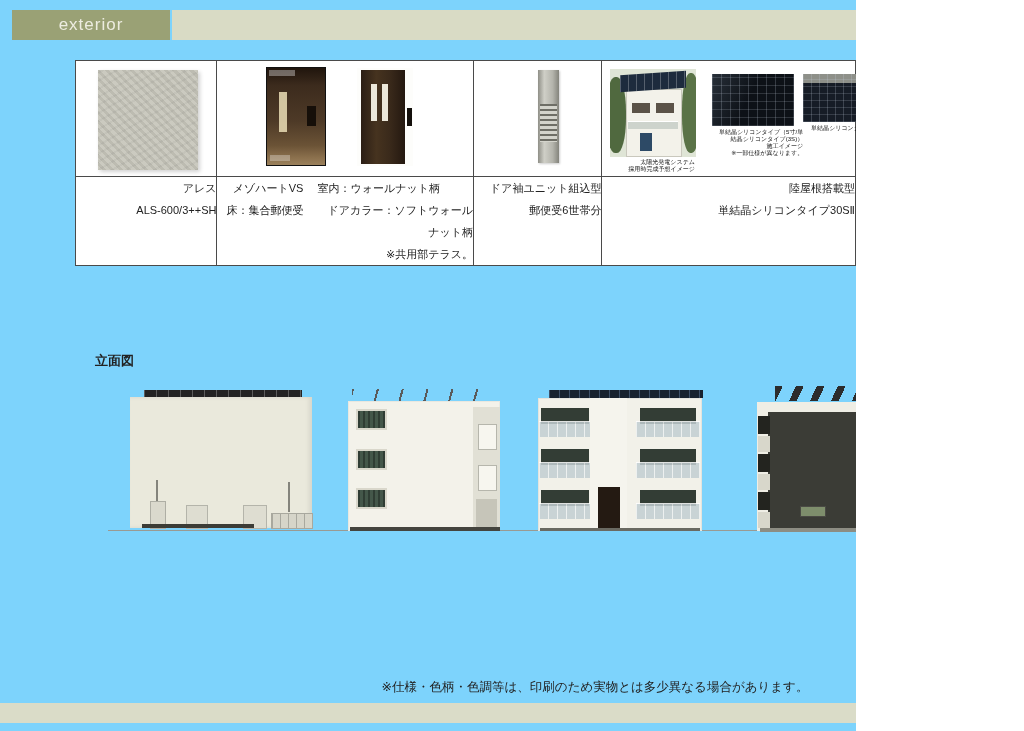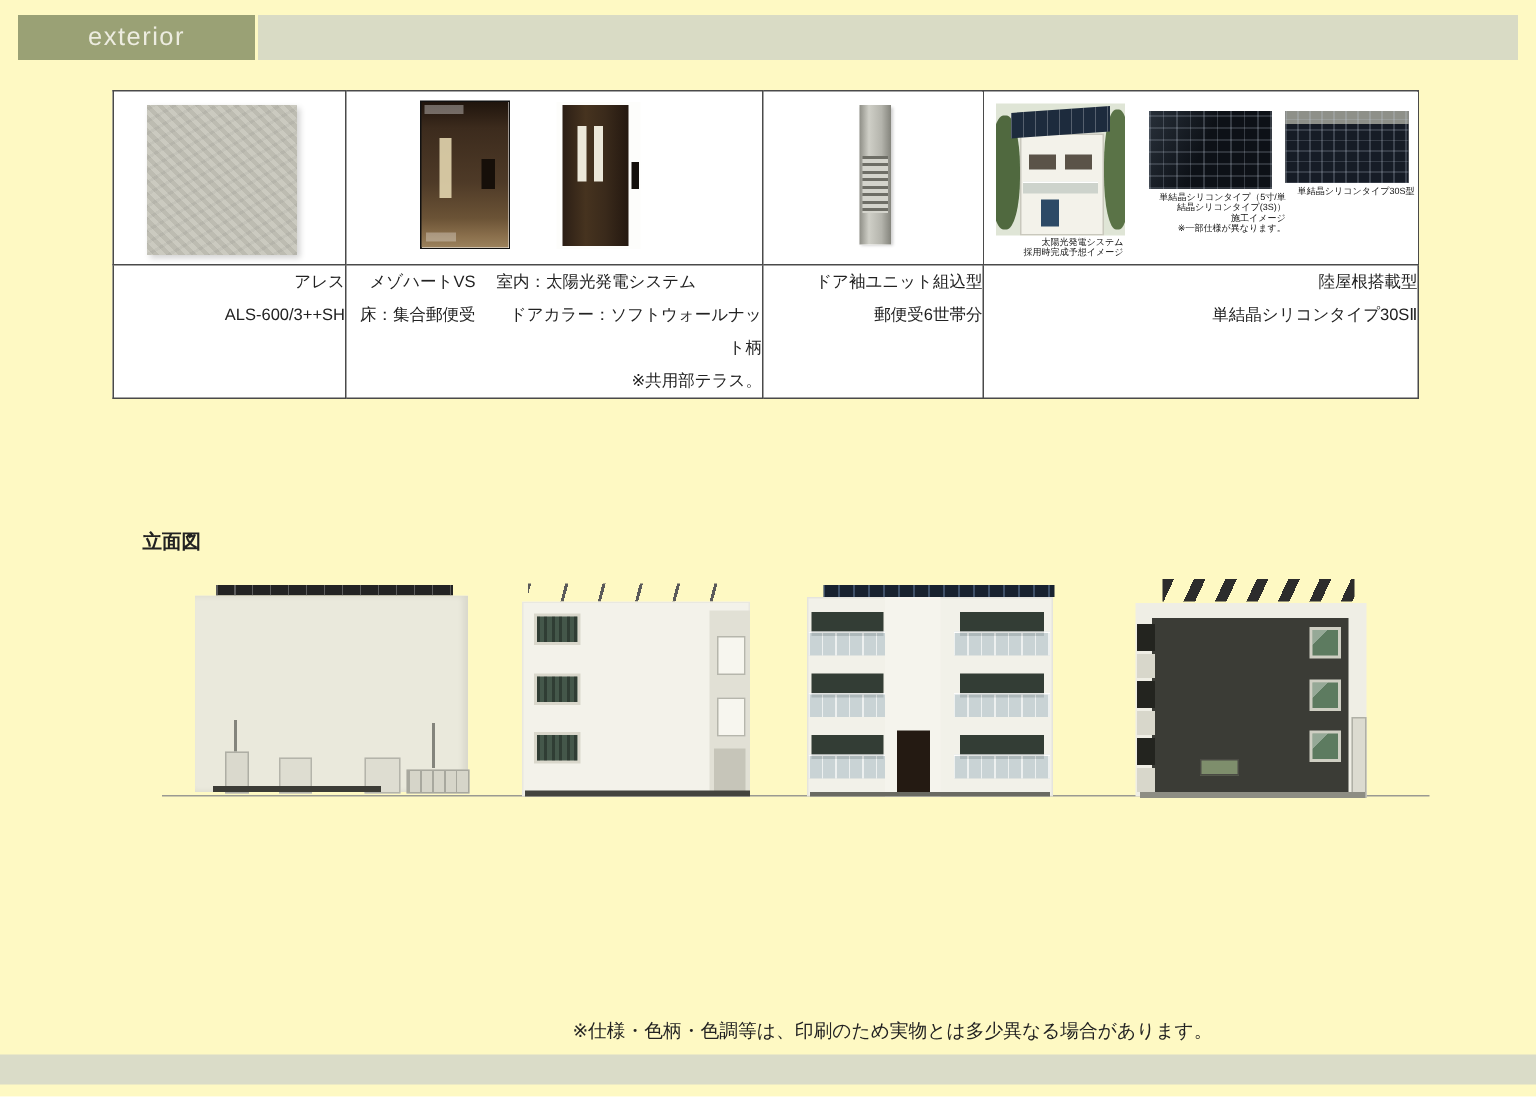--- a/index.html
+++ b/index.html
@@ -1,16 +1,16 @@
 <!DOCTYPE html>
 <html><head>
 <meta charset="utf-8">
 <style>
   html,body{margin:0;padding:0;background:#fff;}
-  .page{position:relative;width:1024px;height:731px;background:#fef9c3;
+  .page{position:relative;width:856px;height:731px;background:#7dd3fc;
         font-family:"Liberation Sans","DejaVu Sans",sans-serif;overflow:hidden;color:#222;}
 
   
   .hdr-box{position:absolute;left:12px;top:10px;width:158px;height:30px;background:#9aa175;
            color:#edece0;font-size:17px;letter-spacing:1px;display:flex;align-items:center;justify-content:center;}
   .hdr-bar{position:absolute;left:172px;top:10px;width:840px;height:30px;background:#d9dbc5;}
 
   
   table.spec{position:absolute;left:75px;top:60px;border-collapse:collapse;table-layout:fixed;background:#fff;}
   table.spec th,table.spec td{border:1px solid #4a4a4a;padding:0;vertical-align:top;text-align:right;}
@@ -198,21 +198,21 @@
       </td>
     </tr>
     <tr>
       <td class="txtcell">
         <div>アレス</div>
         <div>ALS-600/3++SH</div>
       </td>
       <td class="txtcell">
         <div class="two">
           <span>メゾハートVS</span>
-          <span>室内：太陽光発電システム</span>
+          <span>室内：ウォールナット柄</span>
         </div>
         <div class="two">
           <span>床：集合郵便受</span>
           <span>ドアカラー：ソフトウォールナット柄</span>
         </div>
         <div>※共用部テラス。</div>
       </td>
       <td class="txtcell">
         <div>ドア袖ユニット組込型</div>
         <div>郵便受6世帯分</div>

